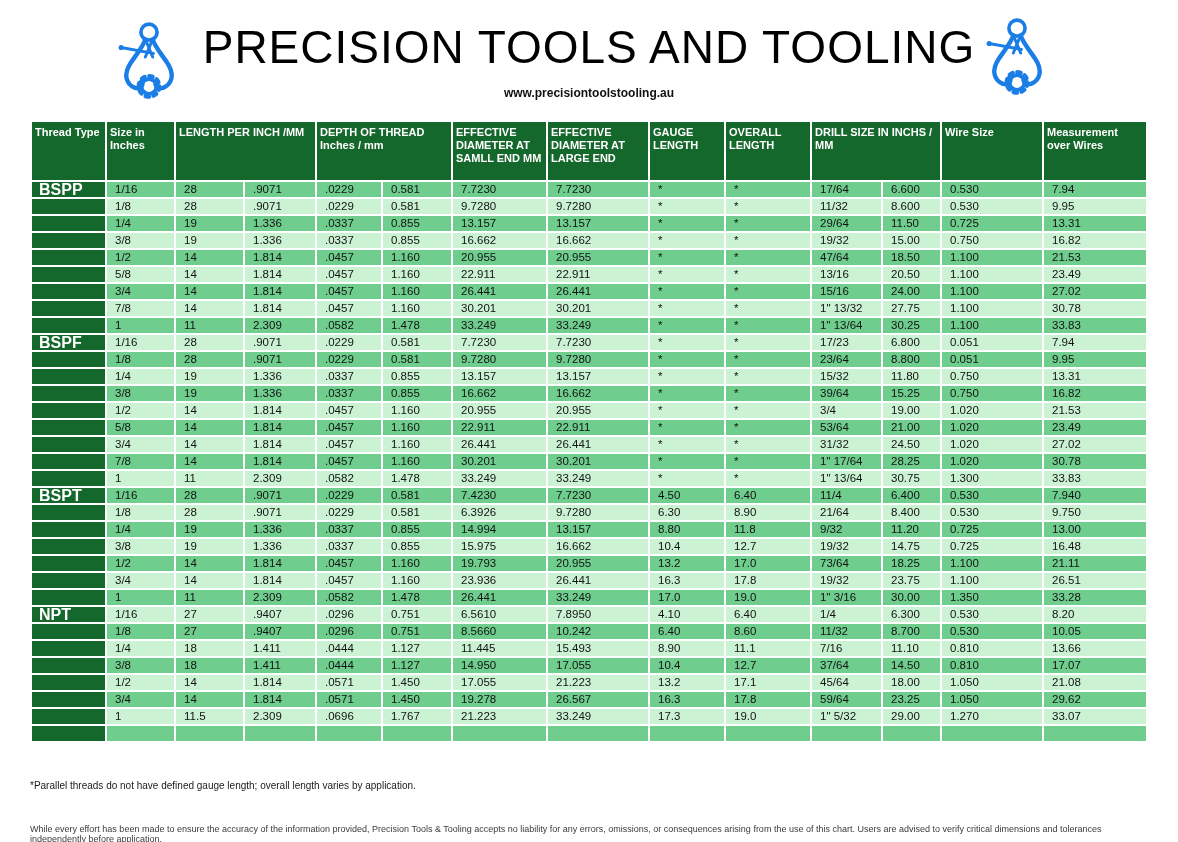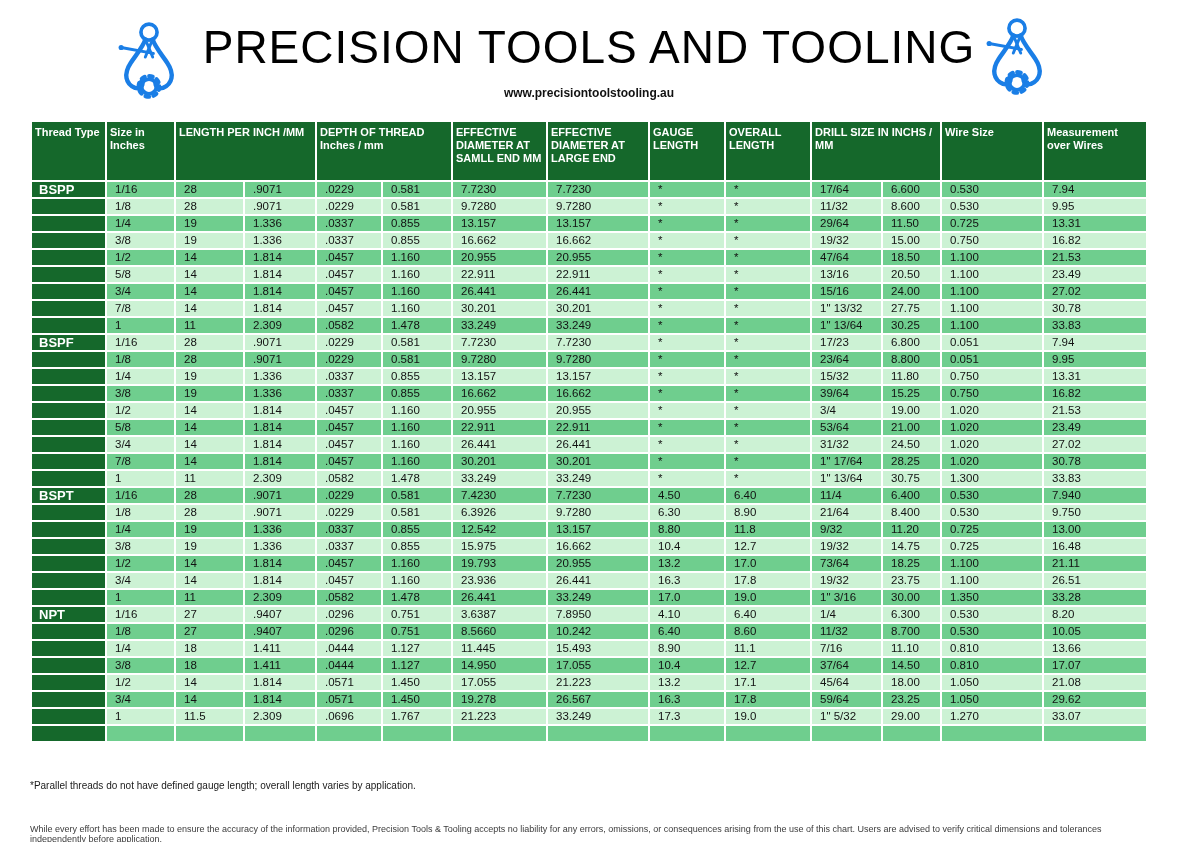--- a/index.html
+++ b/index.html
@@ -32,21 +32,21 @@
     padding:4px 3px 2px 3px;height:58px;
   }
   table.chart td{
     height:15px;font-size:11.5px;line-height:13px;
     padding:1px 2px 1px 8px;white-space:nowrap;overflow:hidden;
   }
   tr.medium td{background:var(--row-medium);}
   tr.light td{background:var(--row-light);}
   table.chart td.thread-type{
     background:var(--header-green);color:#fff;font-weight:700;
-    padding-left:7px;font-size:13px;
+    padding-left:7px;font-size:16px;
   }
   .footnote{position:absolute;left:30px;top:780px;font-size:10px;color:#1a1a1a;}
   .disclaimer{position:absolute;left:30px;top:824px;width:1118px;font-size:9px;color:#3c3c3c;}
 </style>
 </head>
 <body>
 
 <svg width="0" height="0" style="position:absolute">
   <defs>
     <g id="caliper-symbol" fill="none" stroke="#1a7ee6" stroke-linecap="round">
@@ -429,21 +429,21 @@
         <td>0.530</td>
         <td>9.750</td>
       </tr>
       <tr class="medium">
         <td class="thread-type"></td>
         <td>1/4</td>
         <td>19</td>
         <td>1.336</td>
         <td>.0337</td>
         <td>0.855</td>
-        <td>12.542</td>
+        <td>14.994</td>
         <td>13.157</td>
         <td>8.80</td>
         <td>11.8</td>
         <td>9/32</td>
         <td>11.20</td>
         <td>0.725</td>
         <td>13.00</td>
       </tr>
       <tr class="light">
         <td class="thread-type"></td>
@@ -509,21 +509,21 @@
         <td>1.350</td>
         <td>33.28</td>
       </tr>
       <tr class="light">
         <td class="thread-type">NPT</td>
         <td>1/16</td>
         <td>27</td>
         <td>.9407</td>
         <td>.0296</td>
         <td>0.751</td>
-        <td>3.6387</td>
+        <td>6.5610</td>
         <td>7.8950</td>
         <td>4.10</td>
         <td>6.40</td>
         <td>1/4</td>
         <td>6.300</td>
         <td>0.530</td>
         <td>8.20</td>
       </tr>
       <tr class="medium">
         <td class="thread-type"></td>

